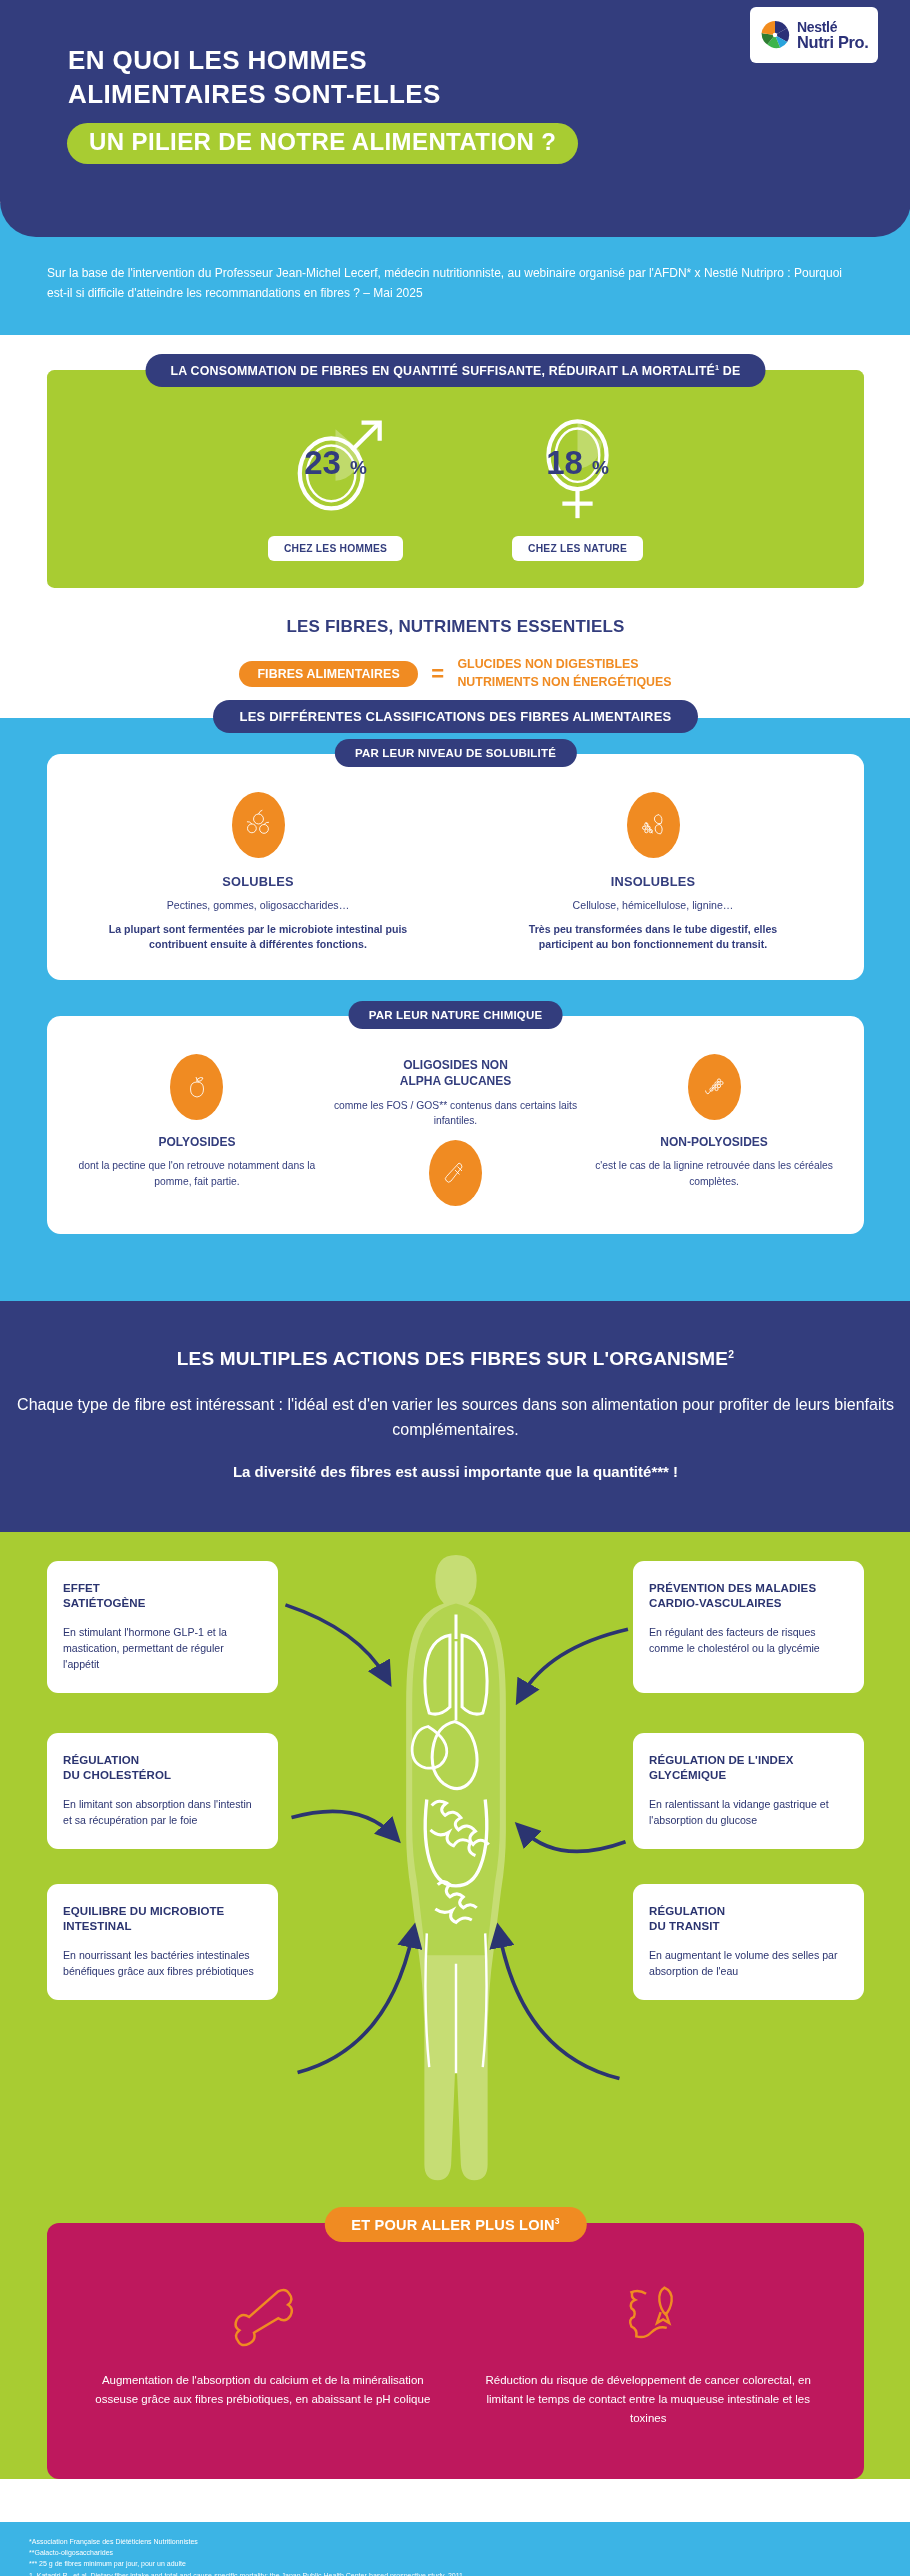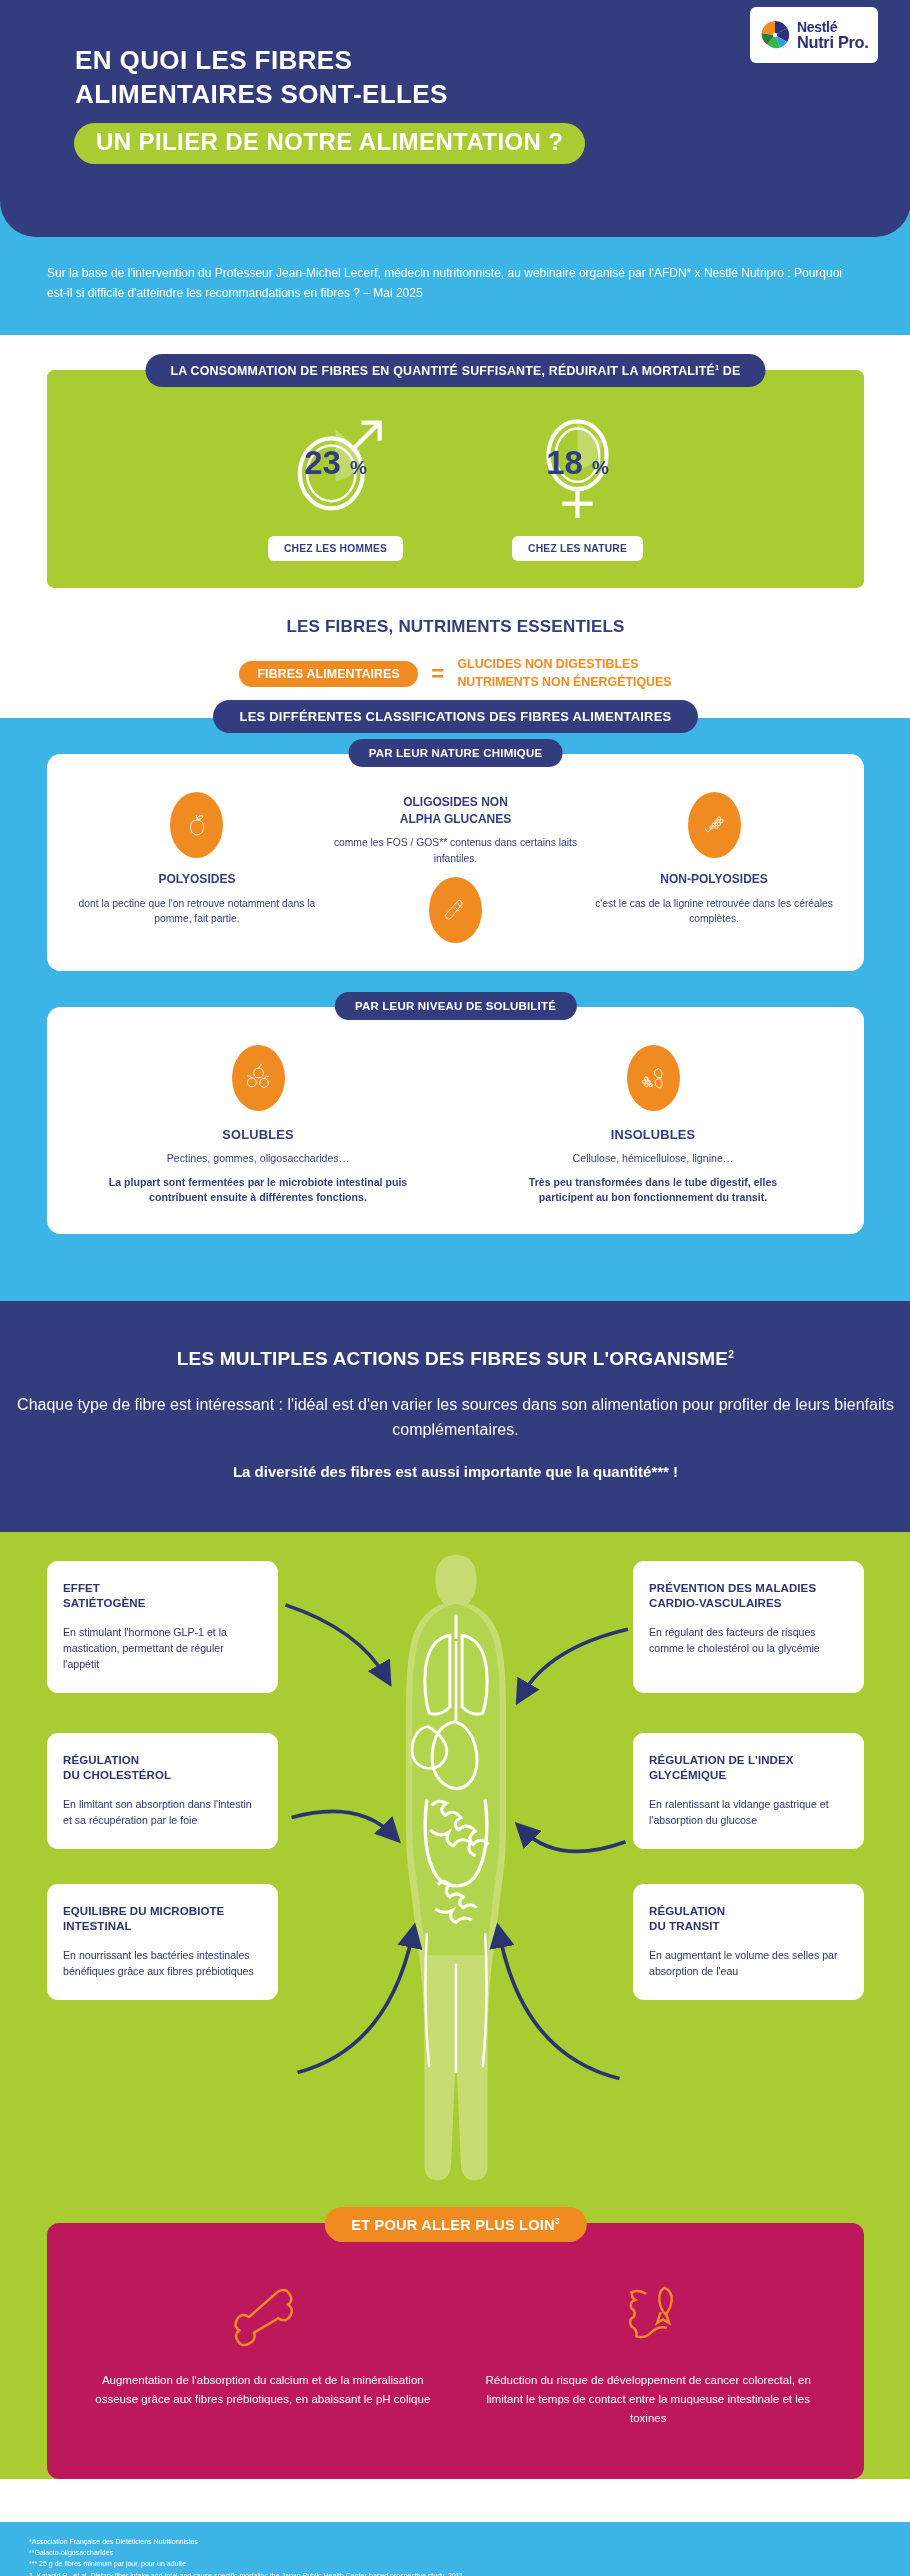--- a/index.html
+++ b/index.html
@@ -9,21 +9,21 @@
     font-family: "Liberation Sans", sans-serif;
   }
   body { width: 911px; }
 
   .page { position: relative; width: 911px; }
 
   
   .hdr {
     position: relative;
     background: #333d7d;
-    padding: 43px 0 73px 8px;
+    padding: 43px 0 73px 1px;
     border-bottom-left-radius: 36px;
     border-bottom-right-radius: 36px;
     overflow: visible;
   }
   .logo-box {
     position: absolute;
     top: 7.3px; right: 33px;
     width: 128px; height: 56px;
     background: #ffffff;
     border-radius: 6px;
@@ -305,21 +305,21 @@
         <path d="M50 50 L8 44 A44 44 0 0 1 50 6 Z" fill="#f28c1e"></path>
         <circle cx="50" cy="50" r="7" fill="#ffffff"></circle>
       </svg>
       <div class="logo-text">
         <div class="l1">Nestlé</div>
         <div class="l2">Nutri Pro.</div>
       </div>
     </div>
 
     <div class="hdr-title">
-      <div>EN QUOI LES FIBRES</div>
+      <div>EN QUOI LES HOMMES</div>
       <div>ALIMENTAIRES SONT-ELLES</div>
     </div>
     <div class="hdr-pill">UN PILIER DE NOTRE ALIMENTATION ?</div>
   </div>
 
   <div class="subband">
     <p>Sur la base de l'intervention du Professeur Jean-Michel Lecerf, médecin nutritionniste, au webinaire organisé par l'AFDN* x Nestlé Nutripro : Pourquoi est-il si difficile d'atteindre les recommandations en fibres ? – Mai 2025</p>
   </div>
 
   <div class="mortality-wrap">
@@ -368,20 +368,61 @@
       <div class="eq-def">
         <div>GLUCIDES NON DIGESTIBLES</div>
         <div>NUTRIMENTS NON ÉNERGÉTIQUES</div>
       </div>
     </div>
   </div>
 
   <div class="classif">
     <div class="classif-head">
       <div class="bigpill">LES DIFFÉRENTES CLASSIFICATIONS DES FIBRES ALIMENTAIRES</div>
+    </div>
+
+    <div class="card">
+      <div class="card-pill">PAR LEUR NIVEAU DE SOLUBILITÉ</div>
+      <div class="two-col">
+
+        <div class="col">
+          <div class="orb">
+            <svg width="33" height="33" viewBox="0 0 60 60" fill="none" stroke="#ffffff" stroke-width="1.6">
+              <circle cx="30" cy="20" r="9"></circle>
+              <path d="M30 11 q2 -6 7 -7"></path>
+              <circle cx="18" cy="37" r="8"></circle>
+              <path d="M18 29 q-4 -5 -9 -4"></path>
+              <circle cx="40" cy="38" r="8"></circle>
+              <path d="M40 30 q4 -5 9 -4"></path>
+            </svg>
+          </div>
+          <h3>SOLUBLES</h3>
+          <div class="lite">Pectines, gommes, oligosaccharides…</div>
+          <div class="bold">La plupart sont fermentées par le microbiote intestinal puis contribuent ensuite à différentes fonctions.</div>
+        </div>
+
+        <div class="col">
+          <div class="orb">
+            <svg width="33" height="33" viewBox="0 0 60 60" fill="none" stroke="#ffffff" stroke-width="1.6">
+              <path d="M40 12 q8 6 4 16 q-9 2 -12 -6 q-2 -8 8 -10z"></path>
+              <path d="M42 30 q7 8 1 17 q-9 0 -10 -9 q0 -8 9 -8z"></path>
+              <path d="M16 26 l12 20"></path>
+              <circle cx="17" cy="30" r="3"></circle>
+                <circle cx="21" cy="36" r="3"></circle>
+              <circle cx="25" cy="42" r="3"></circle>
+                <circle cx="13" cy="36" r="3"></circle>
+              <circle cx="17" cy="42" r="3"></circle>
+            </svg>
+          </div>
+          <h3>INSOLUBLES</h3>
+          <div class="lite">Cellulose, hémicellulose, lignine…</div>
+          <div class="bold">Très peu transformées dans le tube digestif, elles participent au bon fonctionnement du transit.</div>
+        </div>
+
+      </div>
     </div>
 
     <div class="card">
       <div class="card-pill">PAR LEUR NATURE CHIMIQUE</div>
       <div class="three-col">
 
         <div class="tcol">
           <div class="orb">
             <svg width="30" height="30" viewBox="0 0 60 60" fill="none" stroke="#ffffff" stroke-width="1.7">
               <path d="M30 20 q-13 0 -13 14 q0 14 13 16 q13 -2 13 -16 q0 -14 -13 -14z"></path>
@@ -417,61 +458,20 @@
               <circle cx="30" cy="29" r="3.2"></circle>
                 <circle cx="25" cy="35" r="3.2"></circle>
               <circle cx="45" cy="22" r="3.2"></circle>
                 <circle cx="40" cy="28" r="3.2"></circle>
               <circle cx="35" cy="34" r="3.2"></circle>
               <path d="M18 44 q-5 -2 -5 -7"></path>
             </svg>
           </div>
           <h3>NON-POLYOSIDES</h3>
           <p>c'est le cas de la lignine retrouvée dans les céréales complètes.</p>
-        </div>
-
-      </div>
-    </div>
-
-    <div class="card">
-      <div class="card-pill">PAR LEUR NIVEAU DE SOLUBILITÉ</div>
-      <div class="two-col">
-
-        <div class="col">
-          <div class="orb">
-            <svg width="33" height="33" viewBox="0 0 60 60" fill="none" stroke="#ffffff" stroke-width="1.6">
-              <circle cx="30" cy="20" r="9"></circle>
-              <path d="M30 11 q2 -6 7 -7"></path>
-              <circle cx="18" cy="37" r="8"></circle>
-              <path d="M18 29 q-4 -5 -9 -4"></path>
-              <circle cx="40" cy="38" r="8"></circle>
-              <path d="M40 30 q4 -5 9 -4"></path>
-            </svg>
-          </div>
-          <h3>SOLUBLES</h3>
-          <div class="lite">Pectines, gommes, oligosaccharides…</div>
-          <div class="bold">La plupart sont fermentées par le microbiote intestinal puis contribuent ensuite à différentes fonctions.</div>
-        </div>
-
-        <div class="col">
-          <div class="orb">
-            <svg width="33" height="33" viewBox="0 0 60 60" fill="none" stroke="#ffffff" stroke-width="1.6">
-              <path d="M40 12 q8 6 4 16 q-9 2 -12 -6 q-2 -8 8 -10z"></path>
-              <path d="M42 30 q7 8 1 17 q-9 0 -10 -9 q0 -8 9 -8z"></path>
-              <path d="M16 26 l12 20"></path>
-              <circle cx="17" cy="30" r="3"></circle>
-                <circle cx="21" cy="36" r="3"></circle>
-              <circle cx="25" cy="42" r="3"></circle>
-                <circle cx="13" cy="36" r="3"></circle>
-              <circle cx="17" cy="42" r="3"></circle>
-            </svg>
-          </div>
-          <h3>INSOLUBLES</h3>
-          <div class="lite">Cellulose, hémicellulose, lignine…</div>
-          <div class="bold">Très peu transformées dans le tube digestif, elles participent au bon fonctionnement du transit.</div>
         </div>
 
       </div>
     </div>
   </div>
 
   <div class="actions">
     <h2><span>LES MULTIPLES ACTIONS DES FIBRES SUR L'ORGANISME</span><sup>2</sup></h2>
     <div class="p1">Chaque type de fibre est intéressant : l'idéal est d'en varier les sources dans son alimentation pour profiter de leurs bienfaits complémentaires.</div>
     <div class="p2">La diversité des fibres est aussi importante que la quantité*** !</div>

